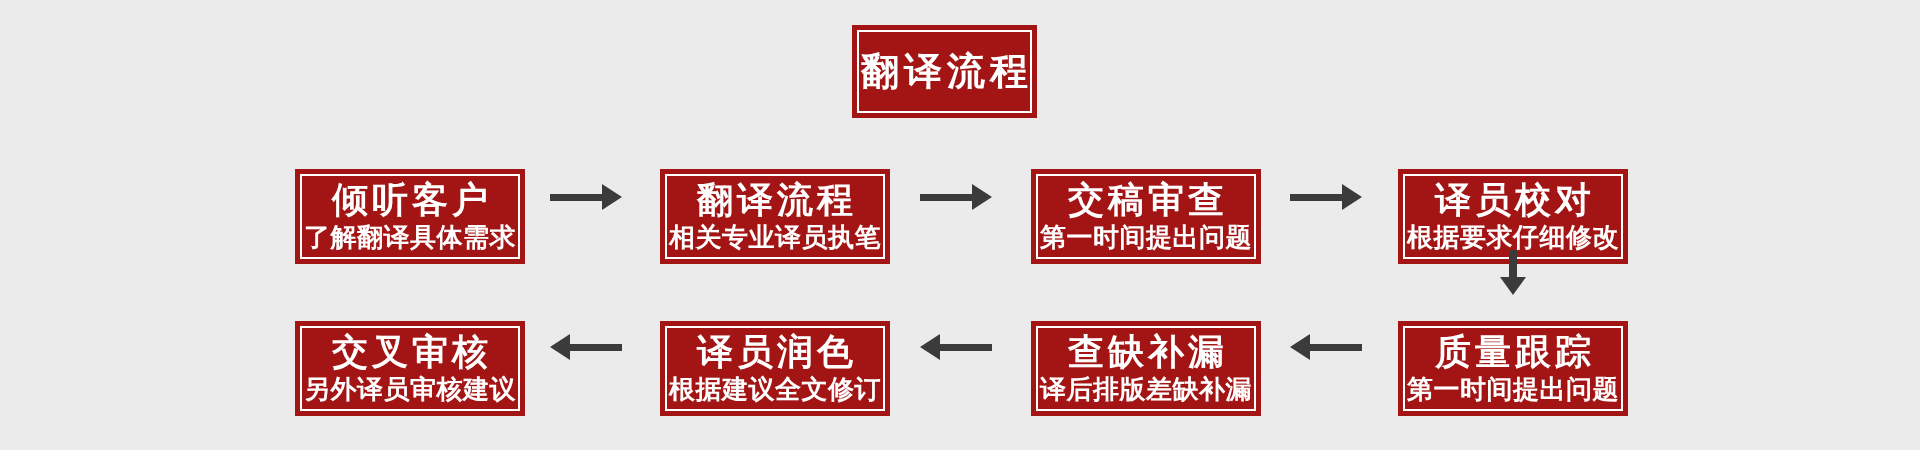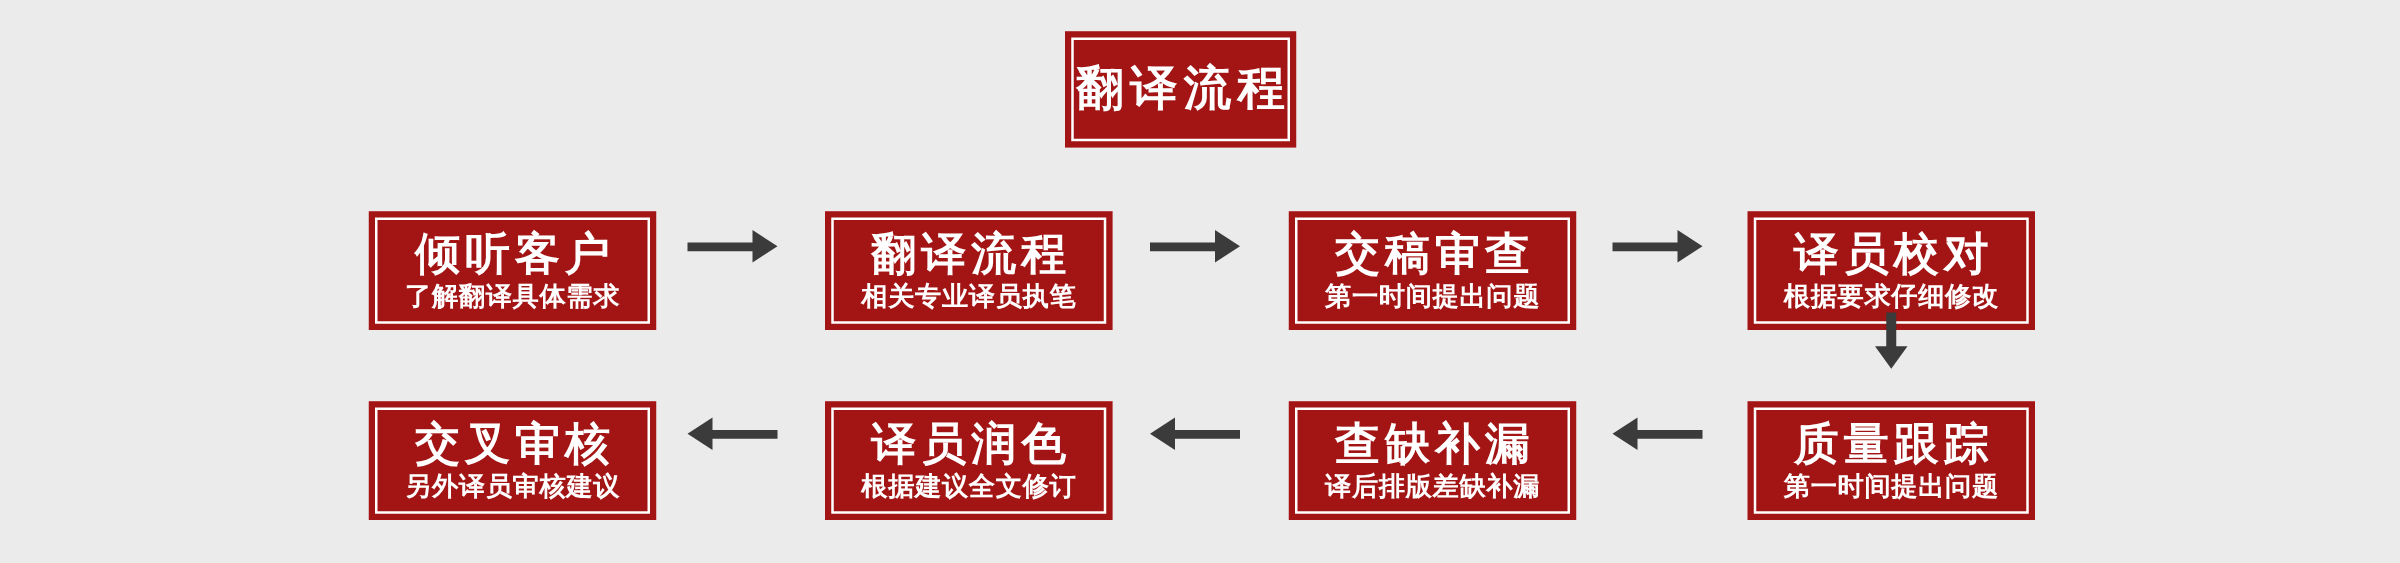--- a/index.html
+++ b/index.html
@@ -41,21 +41,21 @@
   .step{width:230px;height:95px;gap:3px;margin-top:20px;}
   .box-title{
     font-size:36px;
     font-weight:bold;
     letter-spacing:4px;
     text-indent:4px;
     line-height:1.1;
     white-space:nowrap;
   }
   .box-sub{
-    font-size:21px;
+    font-size:26px;
     font-weight:bold;
     letter-spacing:0.5px;
     line-height:1.15;
     white-space:nowrap;
   }
   .t1{left:295px;top:149px}
   .t2{left:660px;top:149px}
   .t3{left:1031px;top:149px}
   .t4{left:1398px;top:149px}
   .b1{left:295px;top:301px}

